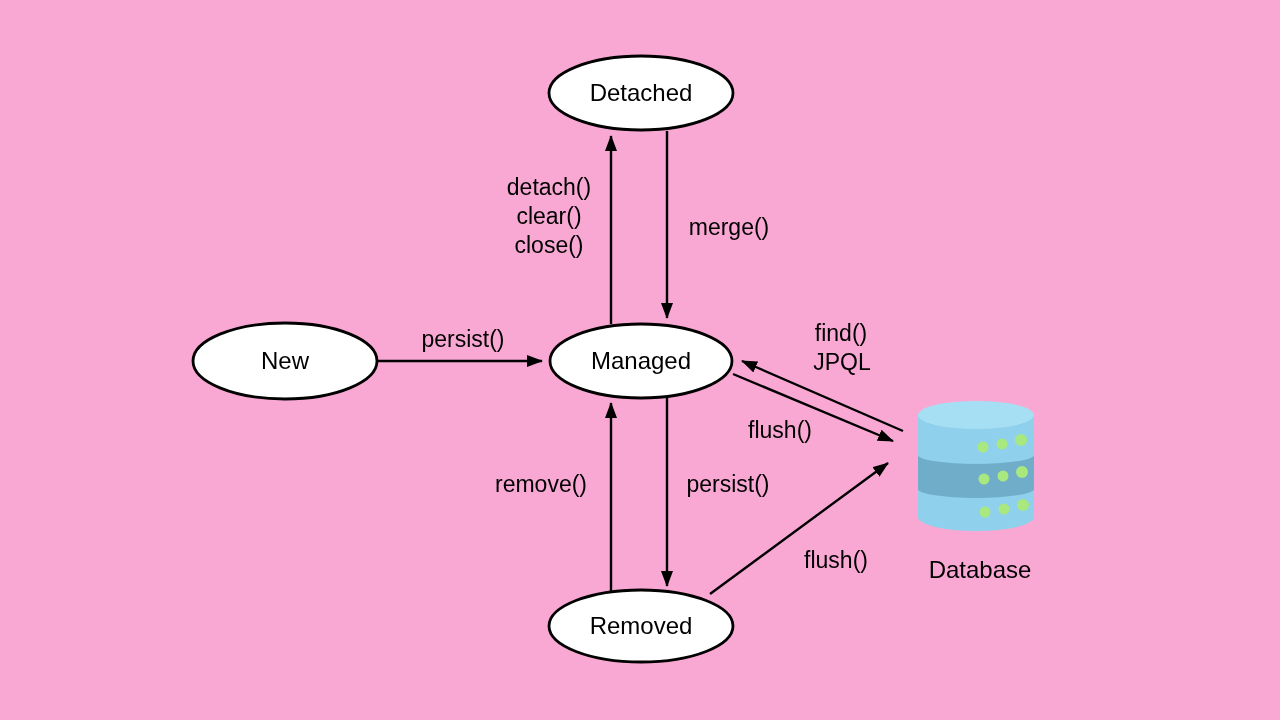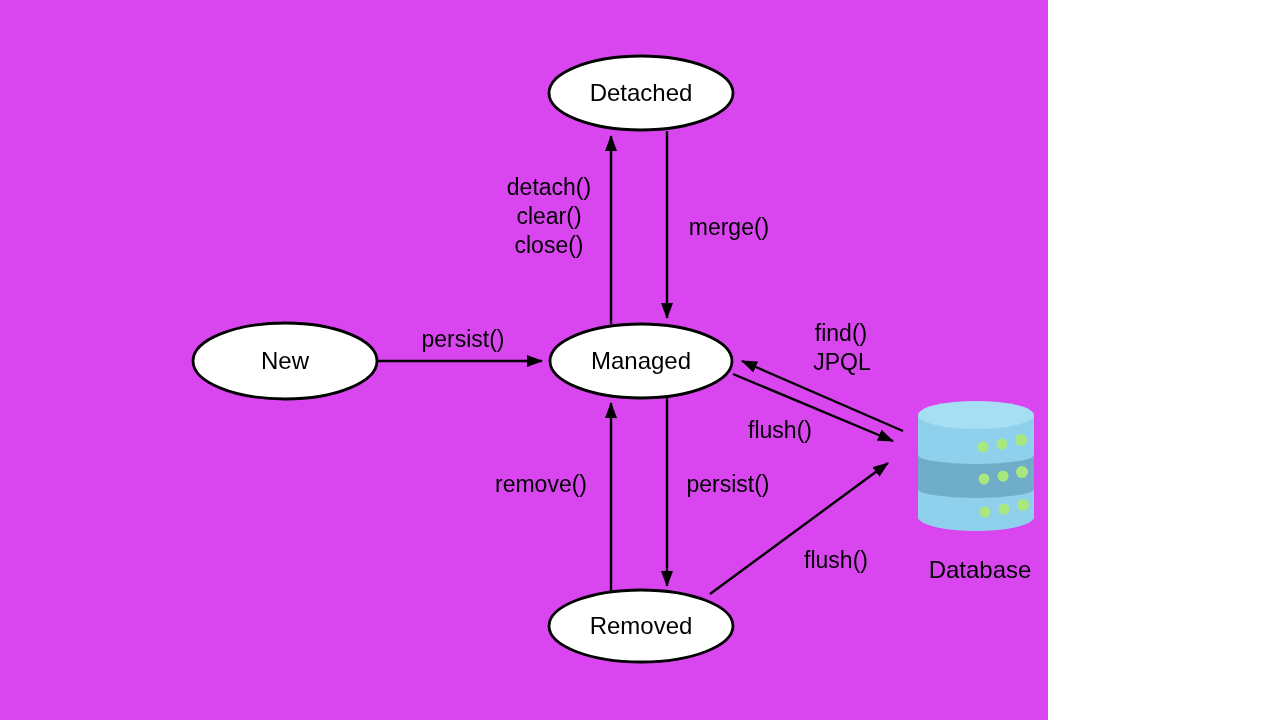--- a/index.html
+++ b/index.html
@@ -2,23 +2,23 @@
 <html><head>
 <meta charset="utf-8">
 <style>
   html, body {
     margin: 0;
     padding: 0;
     background: #ffffff;
   }
   .canvas {
     position: relative;
-    width: 1048px;
+    width: 1280px;
     height: 720px;
-    background: #d946ef;
+    background: #f9a8d4;
     overflow: hidden;
     font-family: "Liberation Sans", sans-serif;
   }
   svg text {
     font-family: "Liberation Sans", "DejaVu Sans", sans-serif;
     fill: #000000;
   }
   .node-label { font-size: 24px; }
   .edge-label { font-size: 23px; }
   .db-label   { font-size: 24px; }

